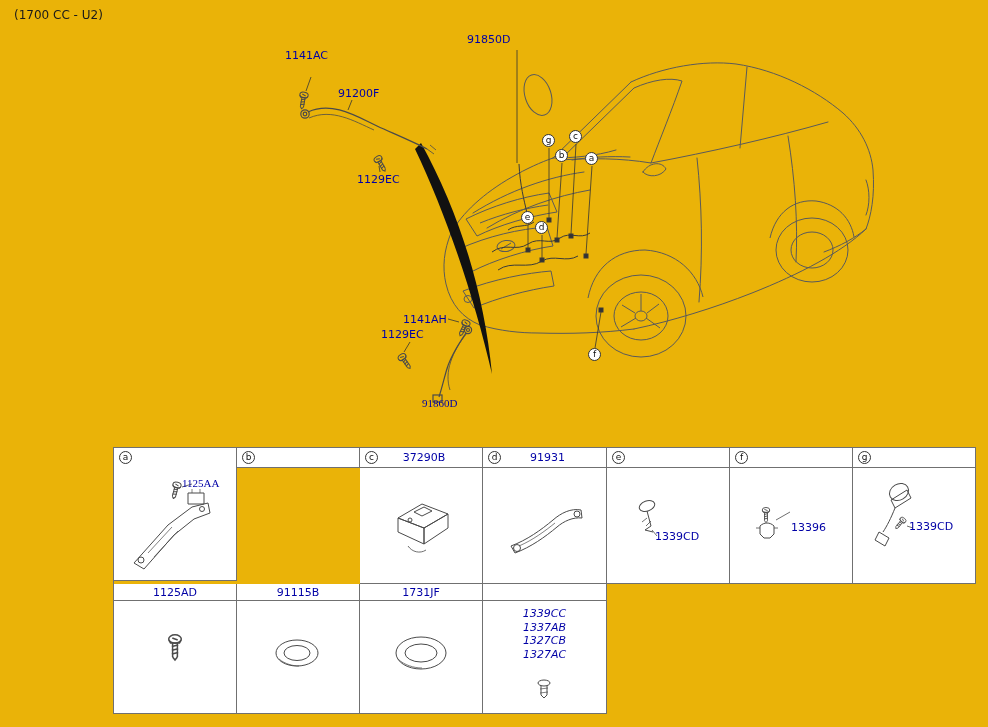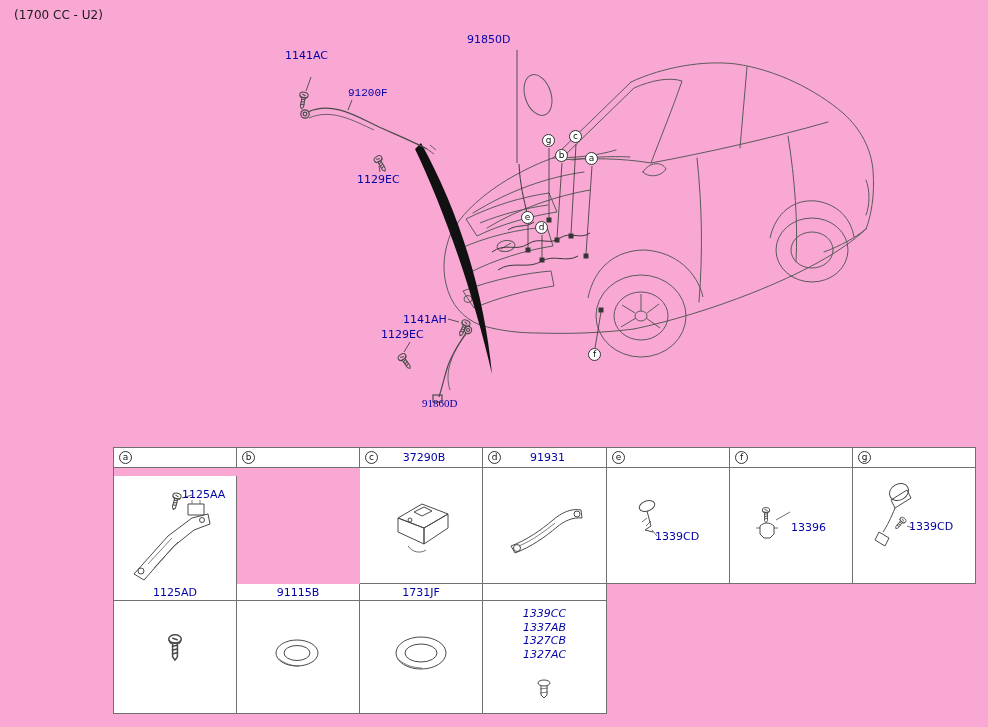--- a/index.html
+++ b/index.html
@@ -1,17 +1,17 @@
 <!DOCTYPE html>
 <html><head>
 <meta charset="utf-8">
 <style>
   html,body{margin:0;padding:0;background:#fff;}
   body{font-family:"DejaVu Sans","Liberation Sans",sans-serif;}
-  .page{position:relative;width:988px;height:727px;background:#f9a8d4;overflow:hidden;}
+  .page{position:relative;width:988px;height:727px;background:#eab308;overflow:hidden;}
   .eng-label{position:absolute;left:14px;top:8px;font-size:12px;color:#1a1a1a;white-space:nowrap;}
   .plabel{position:absolute;color:#0000a6;font-size:11px;white-space:nowrap;z-index:5;cursor:pointer;}
   .callout{width:13px;height:13px;border:1px solid #333;border-radius:50%;
            display:flex;align-items:center;justify-content:center;
            font-size:9px;line-height:1;color:#111;background:#fff;box-sizing:border-box;}
   .callout.abs{position:absolute;z-index:6;}
   svg.art{position:absolute;left:0;top:0;z-index:1;}
   
   .tbl{position:absolute;left:113px;top:447px;width:862px;height:266px;
        border-top:1px solid #707070;border-left:1px solid #707070;font-size:11px;z-index:4;}
@@ -138,21 +138,21 @@
     <g>
       <use href="#screw" transform="translate(304,95) rotate(10)"></use>
       <use href="#screw" transform="translate(378,159) rotate(-30)"></use>
       <use href="#screw" transform="translate(466,323) rotate(25)"></use>
       <use href="#screw" transform="translate(402,357) rotate(-35)"></use>
     </g>
   </svg>
 
   <div class="plabel" style="left:467px;top:33px;text-align:right;">91850D</div>
   <div class="plabel" style="left:285px;top:49px;">1141AC</div>
-  <div class="plabel" style="left:348px;top:87px;font-family:Liberation Mono, monospace;">91200F</div>
+  <div class="plabel" style="left:338px;top:87px;">91200F</div>
   <div class="plabel" style="left:357px;top:173px;">1129EC</div>
   <div class="plabel" style="left:403px;top:313px;">1141AH</div>
   <div class="plabel" style="left:381px;top:328px;">1129EC</div>
   <div class="plabel" style="left:422px;top:397px;font-family:Liberation Serif, serif;">91860D</div>
 
   <div class="callout abs" style="left:585px;top:152px;">a</div>
   <div class="callout abs" style="left:555px;top:149px;">b</div>
   <div class="callout abs" style="left:569px;top:130px;">c</div>
   <div class="callout abs" style="left:535px;top:221px;">d</div>
   <div class="callout abs" style="left:521px;top:211px;">e</div>
@@ -183,21 +183,21 @@
     </div>
     <div class="cell th" style="left:616px;top:0;width:123px;height:20px;">
       <span class="callout">f</span>
       <span class="part"></span>
     </div>
     <div class="cell th" style="left:739px;top:0;width:123px;height:20px;">
       <span class="callout">g</span>
       <span class="part"></span>
     </div>
 
-    <div class="cell" style="left:0;top:28px;width:123px;height:116px;">
+    <div class="cell" style="left:0;top:17px;width:123px;height:116px;font-family:Liberation Serif, serif;">
       <svg class="thumb" width="121" height="114" stroke="#4a4a4a" fill="none" stroke-width="1" stroke-linejoin="round">
         <use href="#screw" transform="translate(63,20) rotate(15)"></use>
         <path d="M68,22 L78,19" stroke-width="0.8"></path>
         <path d="M20,98 L54,60 L78,42 L94,38 L96,48 L80,54 L60,70 L30,104 Z"></path>
         <circle cx="27" cy="95" r="3"></circle>
         <circle cx="88" cy="44" r="2.5"></circle>
         <path d="M34,88 L58,62 M40,92 L64,66" stroke-width="0.7"></path>
         <rect x="74" y="28" width="16" height="11"></rect>
         <path d="M78,28 L78,24 M86,28 L86,24" stroke-width="0.7"></path>
       </svg>

